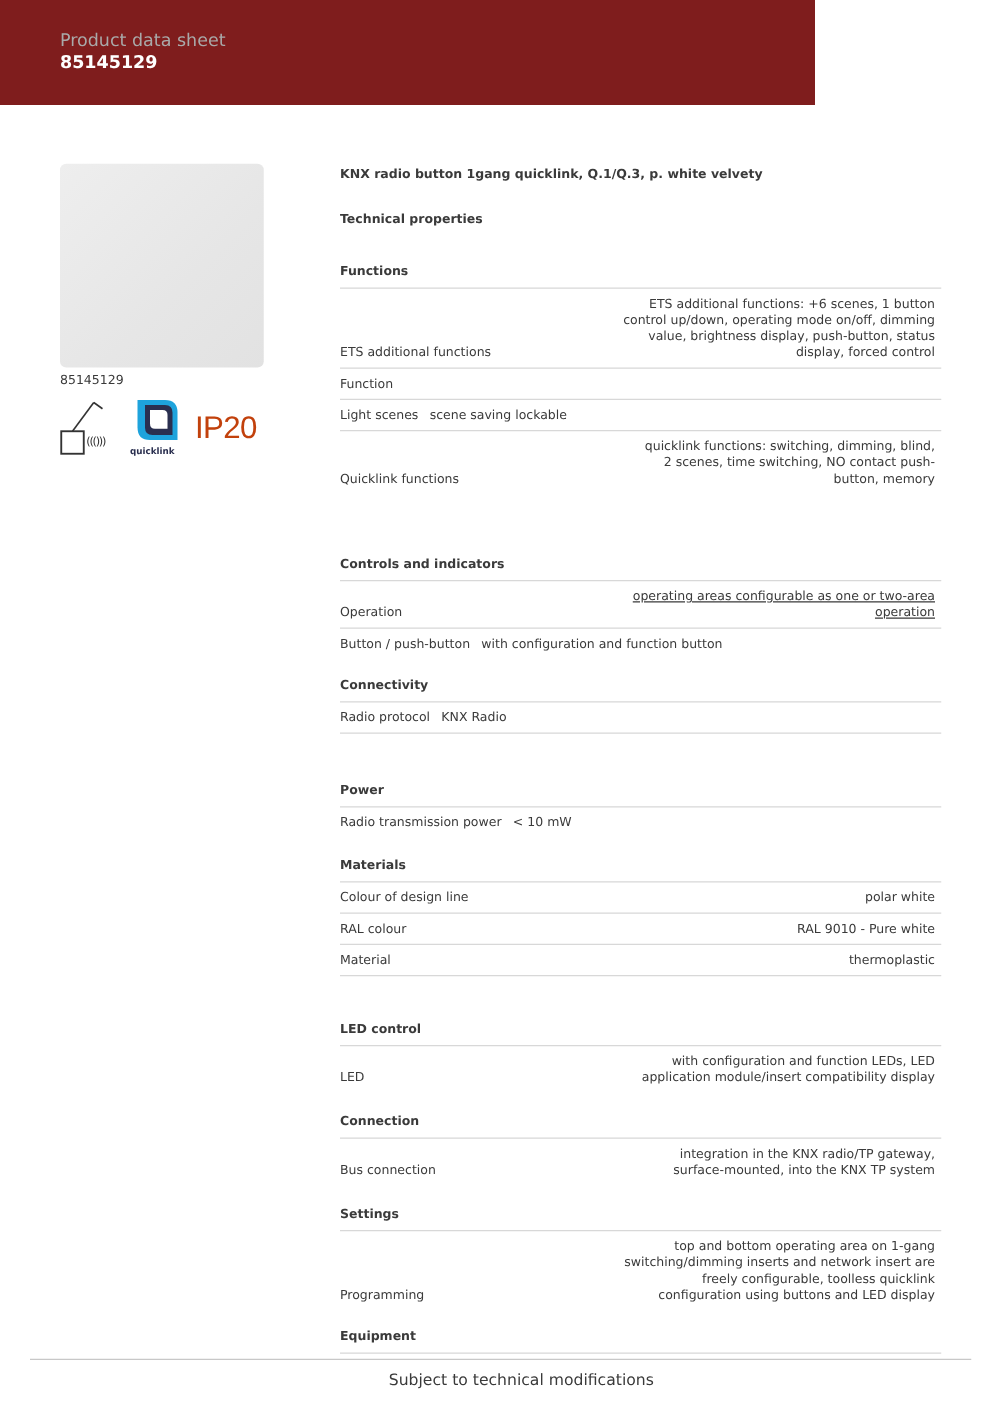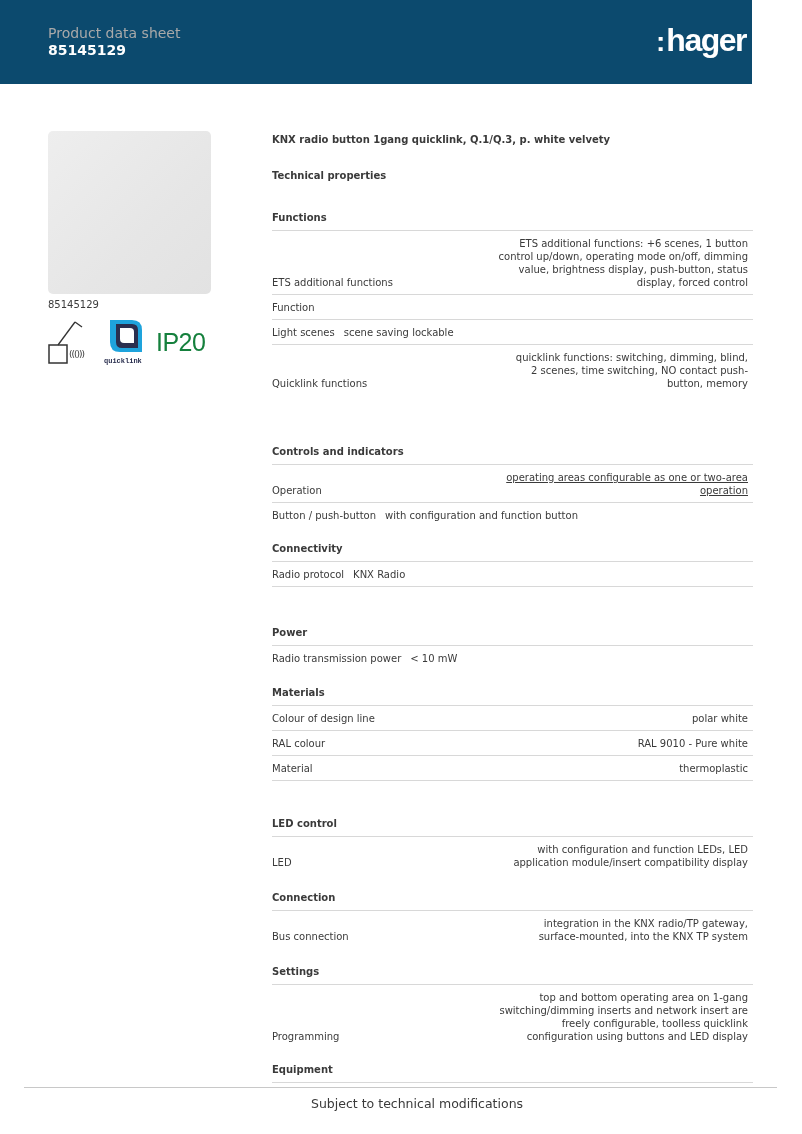--- a/index.html
+++ b/index.html
@@ -1,31 +1,31 @@
 <!DOCTYPE html>
 <html><head>
 <meta charset="utf-8">
 <style>
   * { box-sizing: border-box; margin: 0; padding: 0; }
   html, body { width: 802px; height: 1134px; background: #ffffff; overflow: hidden; }
   body { font-family: "DejaVu Sans", sans-serif; color: #3a3a3a; position: relative; }
 
-  .header { position: absolute; left: 0; top: 0; width: 752px; height: 84px; background: #0c4a6e; }
+  .header { position: absolute; left: 0; top: 0; width: 652px; height: 84px; background: #7f1d1d; }
   .header-sub { position: absolute; left: 48px; top: 25px; font-size: 14px; color: #a9a9a9; }
   .header-title { position: absolute; left: 48px; top: 42px; font-size: 14px; font-weight: bold; color: #ffffff; }
   .logo { position: absolute; left: 656px; top: 22px; font-family: "Liberation Sans", sans-serif; font-weight: bold; font-size: 32px; letter-spacing: -1.5px; color: #ffffff; }
   .logo .colon { font-size: 28px; letter-spacing: 0; margin-right: 1px; }
 
   .left { position: absolute; left: 48px; top: 131px; width: 164px; }
   .product-image { width: 163px; height: 163px; border-radius: 5px; background: linear-gradient(135deg, #eeeeee 0%, #e6e6e6 60%, #e2e2e2 100%); }
   .left-ref { font-size: 10px; color: #3a3a3a; margin-top: 5px; }
   .icons { display: flex; align-items: flex-end; margin-top: 6px; height: 50px; }
   .icon-radio { width: 52px; height: 48px; position: relative; }
   .icon-quicklink { width: 40px; height: 50px; position: relative; margin-left: 4px; }
-  .icon-ip20 { font-family: "Liberation Sans", sans-serif; font-size: 25px; color: #15803d; margin-left: 12px; margin-bottom: 9px; letter-spacing: -0.5px; margin-top: 28px; }
+  .icon-ip20 { font-family: "Liberation Sans", sans-serif; font-size: 25px; color: #c2410c; margin-left: 12px; margin-bottom: 9px; letter-spacing: -0.5px; margin-top: 28px; }
 
   .main { position: absolute; left: 272px; top: 0; width: 482px; }
   .product-name { position: absolute; top: 134px; left: 0; font-size: 10px; font-weight: bold; color: #3a3a3a; white-space: nowrap; }
   .tech-title { position: absolute; top: 170px; left: 0; font-size: 10px; font-weight: bold; color: #3a3a3a; }
 
   .section { position: absolute; left: 0; width: 481px; }
   .section-title { font-size: 10px; font-weight: bold; color: #3a3a3a; height: 18px; }
   .rule { border-top: 1px solid #d8d8d8; }
   .row { display: flex; justify-content: space-between; align-items: flex-end; font-size: 10px; line-height: 13px; color: #3a3a3a; border-bottom: 1px solid #d8d8d8; padding: 6px 5px 5px 0; }
   .row.last { border-bottom: none; }
@@ -57,21 +57,21 @@
         <line x1="27" y1="4" x2="34" y2="9" stroke="#333" stroke-width="1.3"></line>
       </svg>
       <span style="position:absolute;left:21px;top:31px;font-size:9px;color:#333;letter-spacing:-1px;">((()))</span>
     </div>
     <div class="icon-quicklink">
       <svg width="40" height="40" viewBox="0 0 40 40" style="position:absolute;top:0;left:2px;">
         <path d="M4 4 H26 Q36 4 36 14 V36 H14 Q4 36 4 26 Z" fill="#1ea3dc"></path>
         <path d="M10 8 H26 Q32 8 32 14 V32 H16 Q10 32 10 26 Z" fill="#2a2f4f"></path>
         <path d="M14 12 H24 Q28 12 28 16 V27 H18 Q14 27 14 23 Z" fill="#ffffff"></path>
       </svg>
-      <span style="position:absolute;left:0;top:41px;font-size:7px;color:#2a2f4f;font-weight:bold;font-family:Liberation Mono, monospace;">quicklink</span>
+      <span style="position:absolute;left:0;top:41px;font-size:7px;color:#2a2f4f;font-weight:bold;">quicklink</span>
     </div>
     <div class="icon-ip20">IP20</div>
   </div>
 </div>
 
 <div class="main">
   <div class="product-name">KNX radio button 1gang quicklink, Q.1/Q.3, p. white velvety</div>
   <div class="tech-title">Technical properties</div>
 
   <div class="section" style="top:212px;">

